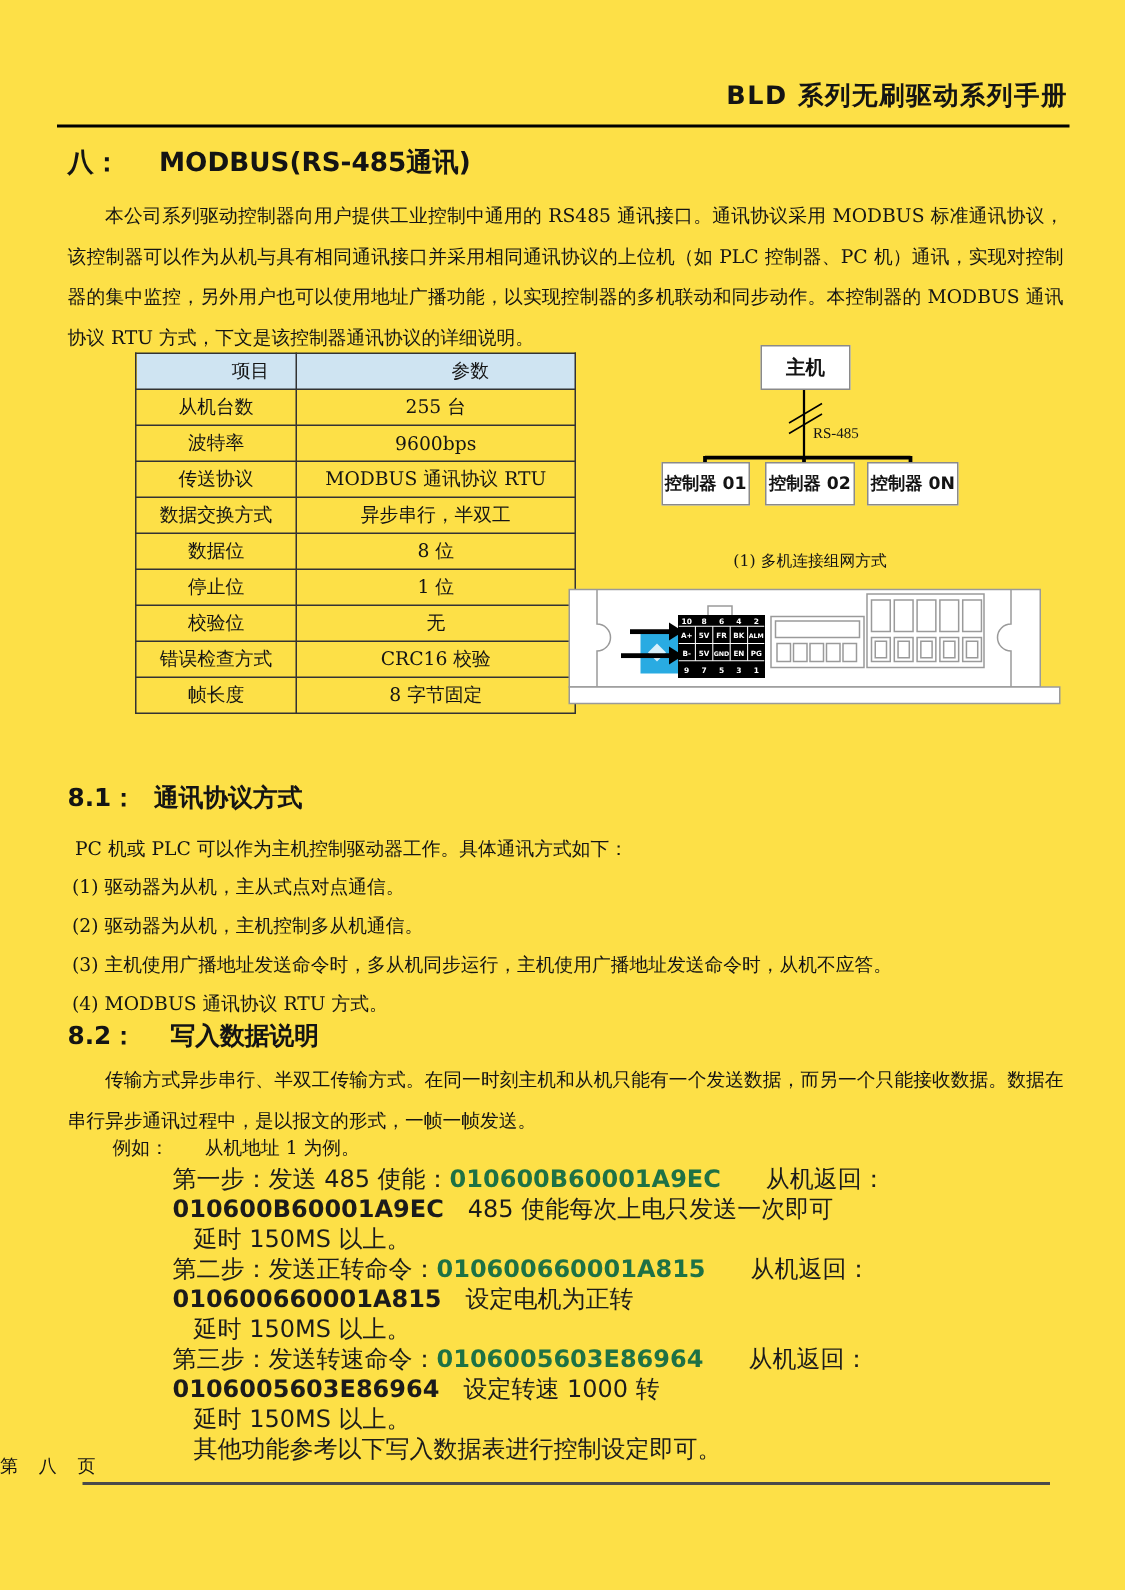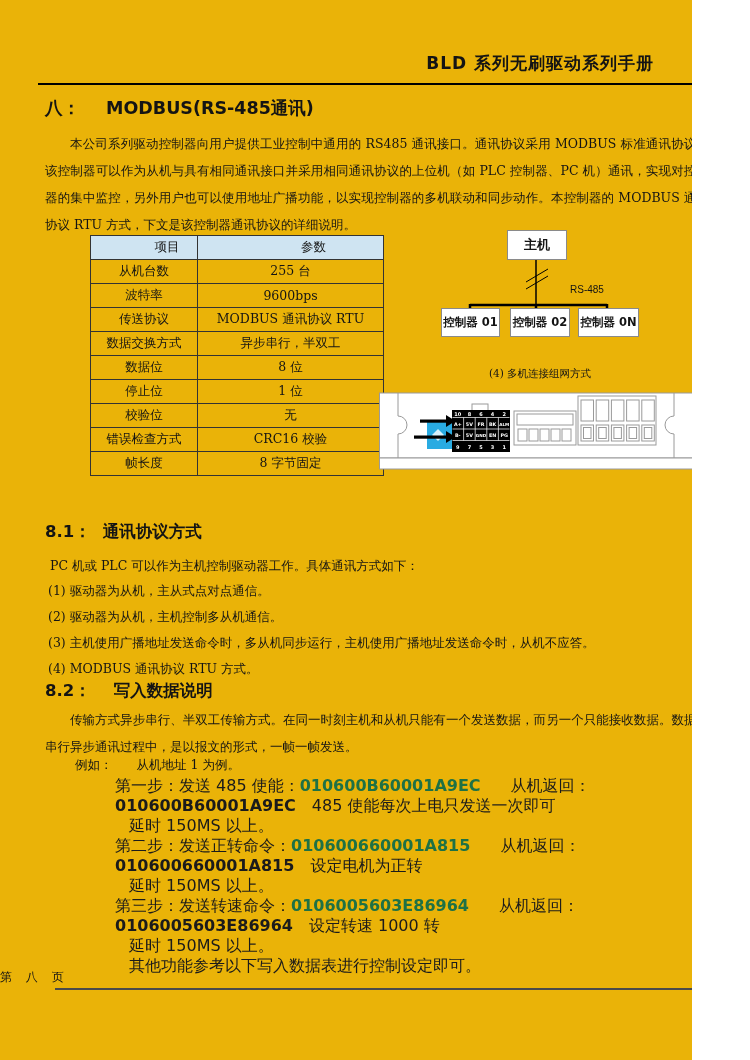--- a/index.html
+++ b/index.html
@@ -1,21 +1,21 @@
 <!DOCTYPE html>
 <html style="--header-bg: #cfe4f2; --code-color: #1E7145; --highlight-color: #29ABE2;"><head>
 <meta charset="utf-8">
 <style>
   :root{
     --header-bg:#cfe4f2;
     --code-color:#1E7145;
     --highlight-color:#29ABE2;
   }
   html,body{margin:0;padding:0;background:#fff;}
-  .page{position:relative;width:692px;height:1060px;background:#eab308;overflow:hidden;
+  .page{position:relative;width:750px;height:1060px;background:#fde047;overflow:hidden;
         font-family:"DejaVu Serif", serif;color:#141414;}
   .abs{position:absolute;}
 
   
   .hdr-title{right:38px;top:52px;font-family:"DejaVu Sans",sans-serif;font-weight:600;
              font-size:17px;letter-spacing:1px;}
   .hdr-rule{left:38px;top:83px;width:675px;height:2px;background:#000;}
 
   
   .h8{left:45px;top:96px;font-family:"DejaVu Sans",sans-serif;font-weight:bold;font-size:17.5px;
@@ -30,21 +30,21 @@
                table-layout:fixed;font-size:12.5px;border:1.5px solid #222;}
   table.ptable th,table.ptable td{border:1px solid #333;height:23px;text-align:center;
                font-weight:normal;padding:0 2px;overflow:hidden;white-space:nowrap;}
   table.ptable th{background:var(--header-bg);padding-left:48px;}
 
   
   .dbox{border:1px solid #8a8a8a;background:#fff;display:flex;align-items:center;
         justify-content:center;font-family:"DejaVu Sans",sans-serif;font-weight:bold;}
   .master-box{left:507px;top:230px;width:58px;height:28px;font-size:13px;}
   .ctrl-box{top:308px;height:27px;font-size:11.5px;white-space:nowrap;}
-  .rs485-label{left:570px;top:284px;font-size:10px;font-family:Liberation Sans, sans-serif;}
+  .rs485-label{left:542px;top:284px;font-size:10px;font-family:Liberation Serif, serif;}
   .net-caption{left:455px;top:367px;width:170px;text-align:center;font-size:10.5px;}
 
   
   .sec-h{left:45px;font-family:"DejaVu Sans",sans-serif;font-weight:bold;font-size:16.5px;
          display:flex;align-items:baseline;}
   .sec-h .num{margin-right:12px;}
   .sec-h.tight .num{margin-right:23px;}
 
   .lead-81{left:50px;top:558px;font-size:12.5px;}
   .items-81{left:48px;top:578px;font-size:12.5px;line-height:26px;}
@@ -141,21 +141,21 @@
     <line x1="40" y1="77" x2="177" y2="77" stroke="#000" stroke-width="2.5"></line>
     <line x1="40" y1="76" x2="40" y2="94" stroke="#000" stroke-width="2.5"></line>
     <line x1="106" y1="76" x2="106" y2="94" stroke="#000" stroke-width="2.5"></line>
     <line x1="177" y1="76" x2="177" y2="94" stroke="#000" stroke-width="2.5"></line>
   </svg>
   <div class="abs dbox master-box">主机</div>
   <div class="abs rs485-label">RS-485</div>
   <div class="abs dbox ctrl-box" style="left:441px;width:57px">控制器 01</div>
   <div class="abs dbox ctrl-box" style="left:510px;width:58px">控制器 02</div>
   <div class="abs dbox ctrl-box" style="left:578px;width:59px">控制器 0N</div>
-  <div class="abs net-caption">(4) 多机连接组网方式</div>
+  <div class="abs net-caption">(1) 多机连接组网方式</div>
 
   <svg class="abs" style="left:378px;top:392px" width="330" height="88" viewBox="0 0 330 88">
 
     <rect x="1.5" y="1" width="314" height="65" fill="#fff" stroke="#9a9a9a"></rect>
     <rect x="1.5" y="66" width="327" height="11" fill="#fff" stroke="#9a9a9a"></rect>
     <path d="M20,1 V24 A9,9 0 0 1 20,42 V66" fill="none" stroke="#9a9a9a"></path>
     <path d="M296,1 V24 A9,9 0 0 0 296,42 V66" fill="none" stroke="#9a9a9a"></path>
 
     <rect x="49" y="30" width="27" height="27" fill="var(--highlight-color)"></rect>
     <polygon points="60,37 66,43 60,49 54,43" fill="#eaf7fd" opacity="0.9"></polygon>

